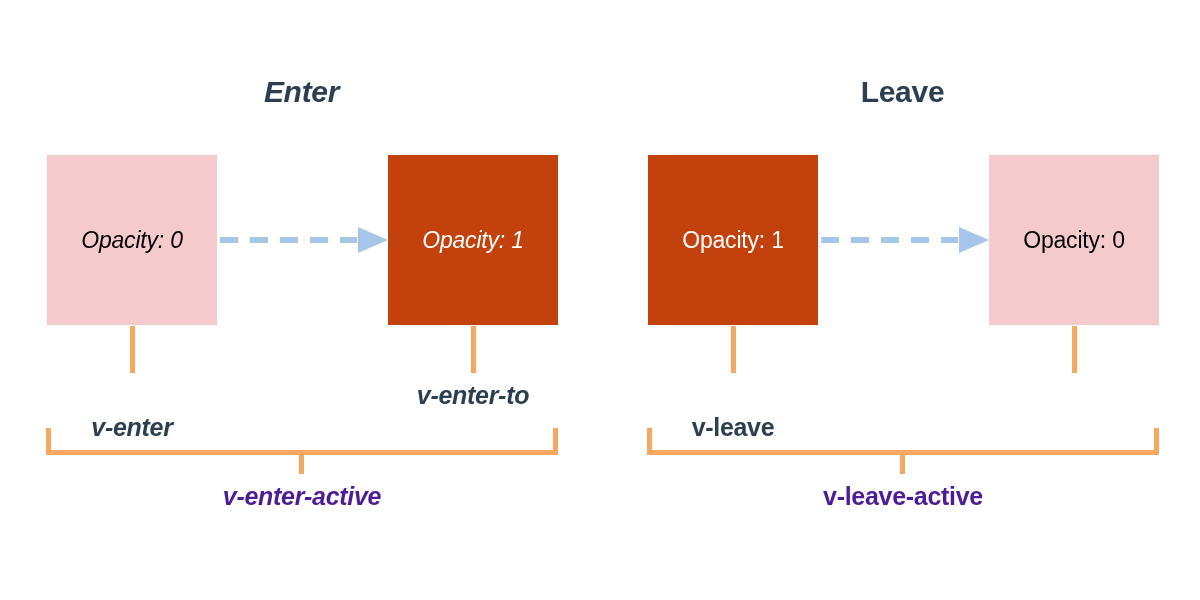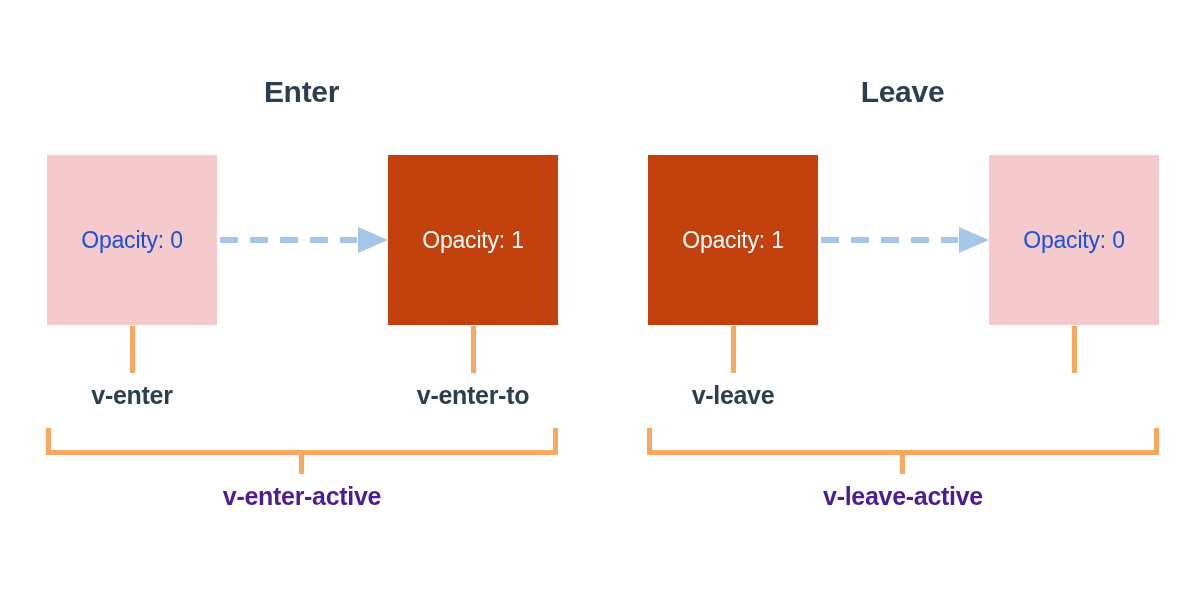--- a/index.html
+++ b/index.html
@@ -14,21 +14,21 @@
     height: 600px;
     background: #ffffff;
     overflow: hidden;
   }
   .panel {
     position: absolute;
     top: 0;
     width: 600px;
     height: 600px;
   }
-  .panel-enter { left: 0; }
+  .panel-enter { left: 0; font-style: italic; }
   .panel-leave { left: 601px; }
 
   .panel-title {
     position: absolute;
     left: 45px;
     width: 513px;
     top: 75px;
     text-align: center;
     font-size: 30px;
     font-weight: bold;
@@ -44,21 +44,21 @@
     display: flex;
     align-items: center;
     justify-content: center;
     font-size: 23px;
     letter-spacing: -0.2px;
   }
   .box-from { left: 47px; }
   .box-to   { left: 388px; }
   .box.faded {
     background: #f4cacd;
-    color: #1d4ed8;
+    color: #000000;
   }
   .box.solid {
     background: #c2410c;
     color: #ffffff;
   }
   .arrow-svg {
     position: absolute;
     left: 217px;
     top: 218px;
     width: 171px;
@@ -78,21 +78,21 @@
     position: absolute;
     top: 380px;
     width: 200px;
     text-align: center;
     font-size: 25px;
     font-weight: bold;
     letter-spacing: -0.3px;
     color: #2c3e50;
     line-height: 30px;
   }
-  .label-from { left: 32px; }
+  .label-from { left: 32px; margin-top: 32px; }
   .label-to   { left: 373px; }
 
   .bracket {
     position: absolute;
     left: 46px;
     top: 428px;
     width: 512px;
     height: 27px;
     border-left: 5px solid #f7a75f;
     border-right: 5px solid #f7a75f;

